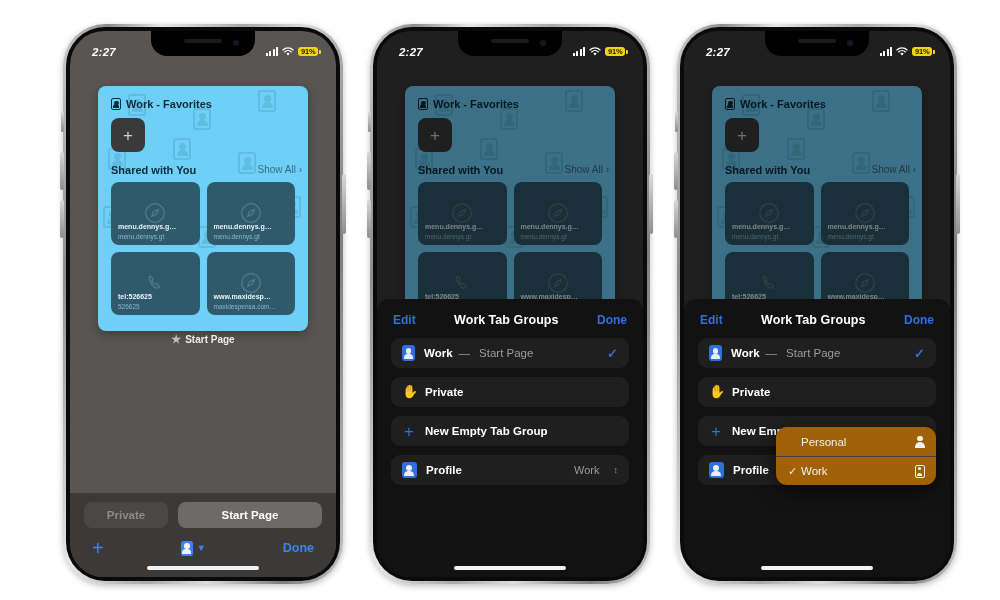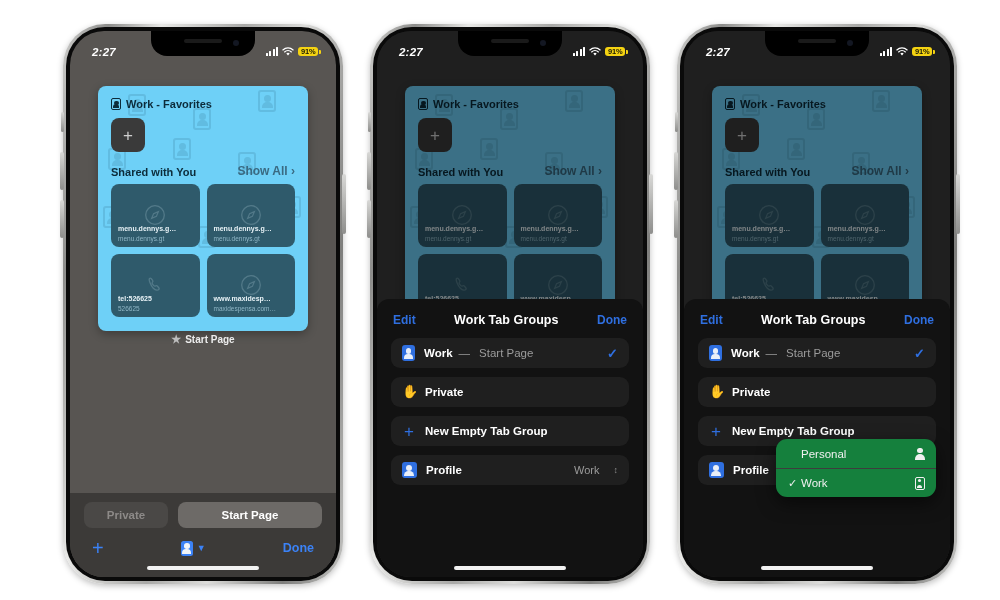--- a/index.html
+++ b/index.html
@@ -113,24 +113,24 @@
     border-radius:3px 3px 0 0;background:#0c2b3a;}
   .card-head .t { font-size: 11px; font-weight: bold; color: #0c2b3a; }
 
   .plus-tile {
     position: relative; margin: 8px 0 0 13px; width: 34px; height: 34px;
     border-radius: 8px; background: #3a3a3a;
     display:flex; align-items:center; justify-content:center;
   }
   .plus-tile .p { color:#cfcfcf; font-size: 17px; line-height: 1; font-weight: 300; }
 
-  .shared-row { position: relative; display:flex; align-items:flex-end;
-    justify-content: space-between; padding: 12px 13px 0 13px; }
+  .shared-row { position: relative; display:flex; align-items:flex-start;
+    justify-content: space-between; padding: 12px 6px 0 13px; }
   .shared-row .h { font-size: 11px; font-weight: bold; color: #0c2b3a; }
-  .shared-row .a { font-size: 12px; color: #3a6a82; font-weight: bold; }
+  .shared-row .a { font-size: 10px; color: #3a6a82; }
 
   .grid { position:relative; padding: 6px 13px 0 13px; display:grid;
     grid-template-columns: 1fr 1fr; gap: 7px; }
   .mini {
     height: 63px; border-radius: 8px; background: #2f5a6b;
     position: relative; overflow: hidden;
   }
   .mini .glyph { position:absolute; left:50%; top:20px; transform:translateX(-50%);
     opacity:.22; }
   .mini .lbl { position:absolute; left:7px; bottom:15px; font-size:7px; color:#e8f2f6;
@@ -209,22 +209,22 @@
   .ic-profile {
     width: 15px; height: 16px; border-radius: 3px; background:#2f6fe0; flex:none; position:relative;
   }
   .ic-profile::before{content:'';position:absolute;left:4.4px;top:3.2px;width:6px;height:6px;
     border-radius:50%;background:#e9eff8;}
   .ic-profile::after{content:'';position:absolute;left:2.4px;bottom:2px;width:10px;height:5px;
     border-radius:4.5px 4.5px 0 0;background:#e9eff8;}
 
   
   .ctxmenu {
-    position:absolute; left: 92px; top: 140px; width: 160px;
-    background:#15803d; border-radius: 11px; overflow:hidden;
+    position:absolute; left: 92px; top: 128px; width: 160px;
+    background:#a16207; border-radius: 11px; overflow:hidden;
     box-shadow: 0 6px 18px rgba(0,0,0,.55); z-index: 20;
   }
   .ctx-item {
     height: 29px; display:flex; align-items:center; padding: 0 11px 0 12px;
     color:#f0f0f0; font-size: 11.5px;
   }
   .ctx-item + .ctx-item { border-top: 1px solid #3d3d3d; }
   .ctx-item .tick { width: 13px; font-size: 11px; color:#f0f0f0; }
   .ctx-item .label { flex: 1; }
   .ctx-person { width:11px; height:12px; position:relative; }

